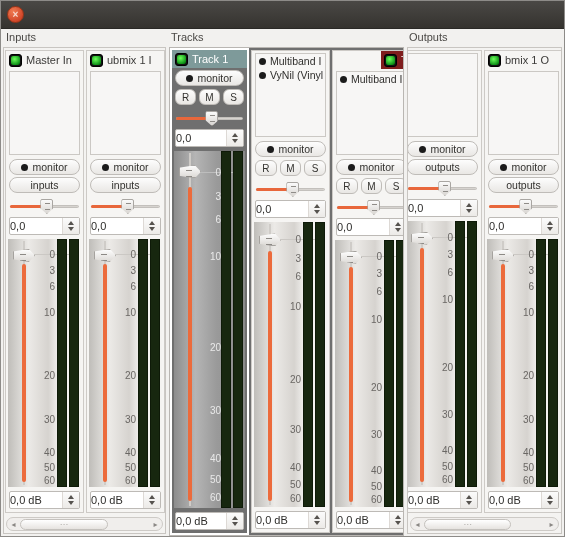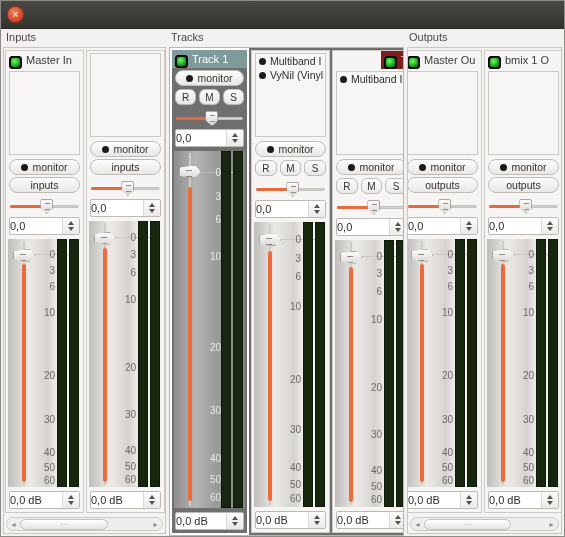--- a/index.html
+++ b/index.html
@@ -35,21 +35,21 @@
 
   .strips{position:absolute;left:0;top:0;right:0;bottom:0;display:flex;}
 
   
   .strip{position:relative;box-sizing:border-box;background:#f6f5f3;
          border:1px solid #cdcac6;margin:2px 1px;width:79px;flex:0 0 79px;
          display:flex;flex-direction:column;}
   .strip.sel{background:#6f6f6f;border:2px solid #ffffff;margin:0 1px 0 0;}
 
   .strip-name{height:18px;line-height:18px;font-size:11px;color:#ffffff;
-              display:flex;align-items:flex-end;padding-left:3px;box-sizing:border-box;
+              display:flex;align-items:center;padding-left:3px;box-sizing:border-box;
               overflow:hidden;white-space:nowrap;}
   .strip-name.plain{color:#3b3a38;background:transparent;}
   .led{width:13px;height:13px;border-radius:3px;flex:0 0 13px;margin-right:4px;
        background:#121212;border:1px solid #000;position:relative;box-sizing:border-box;}
   .led:before{content:"";position:absolute;left:1px;top:1px;right:1px;bottom:1px;
               background:radial-gradient(circle at 40% 35%,#6dff5a,#0c8d16 75%,#063f0a);
               border-radius:2px;}
   .sname{overflow:hidden;white-space:nowrap;text-overflow:clip;}
 
   
@@ -213,20 +213,24 @@
           <div class="spin" style="margin-bottom:3px;">
             <div class="val">0,0 dB</div>
             <div class="arrows">
               <div class="ar up"></div>
               <div class="ar dn"></div>
             </div>
           </div>
         </div>
 
         <div class="strip">
+          <div class="strip-name plain">
+            <div class="led"></div>
+            <div class="sname">ubmix 1 I</div>
+          </div>
           <div class="pluglist"></div>
           <div class="btnrow">
             <div class="pbtn">
               <span class="pdot"></span>
               <span>monitor</span>
             </div>
           </div>
           <div class="btnrow">
             <div class="pbtn">
               <span>inputs</span>
@@ -480,24 +484,20 @@
             </div>
           </div>
         </div>
       </div>
     </div>
 
     <div class="panel panel-outputs">
       <div class="strips" style="bottom:18px;left:-6px;">
 
         <div class="strip">
-          <div class="strip-name plain">
-            <div class="led"></div>
-            <div class="sname">Master Ou</div>
-          </div>
           <div class="pluglist"></div>
           <div class="btnrow">
             <div class="pbtn">
               <span class="pdot"></span>
               <span>monitor</span>
             </div>
           </div>
           <div class="btnrow">
             <div class="pbtn">
               <span>outputs</span>

